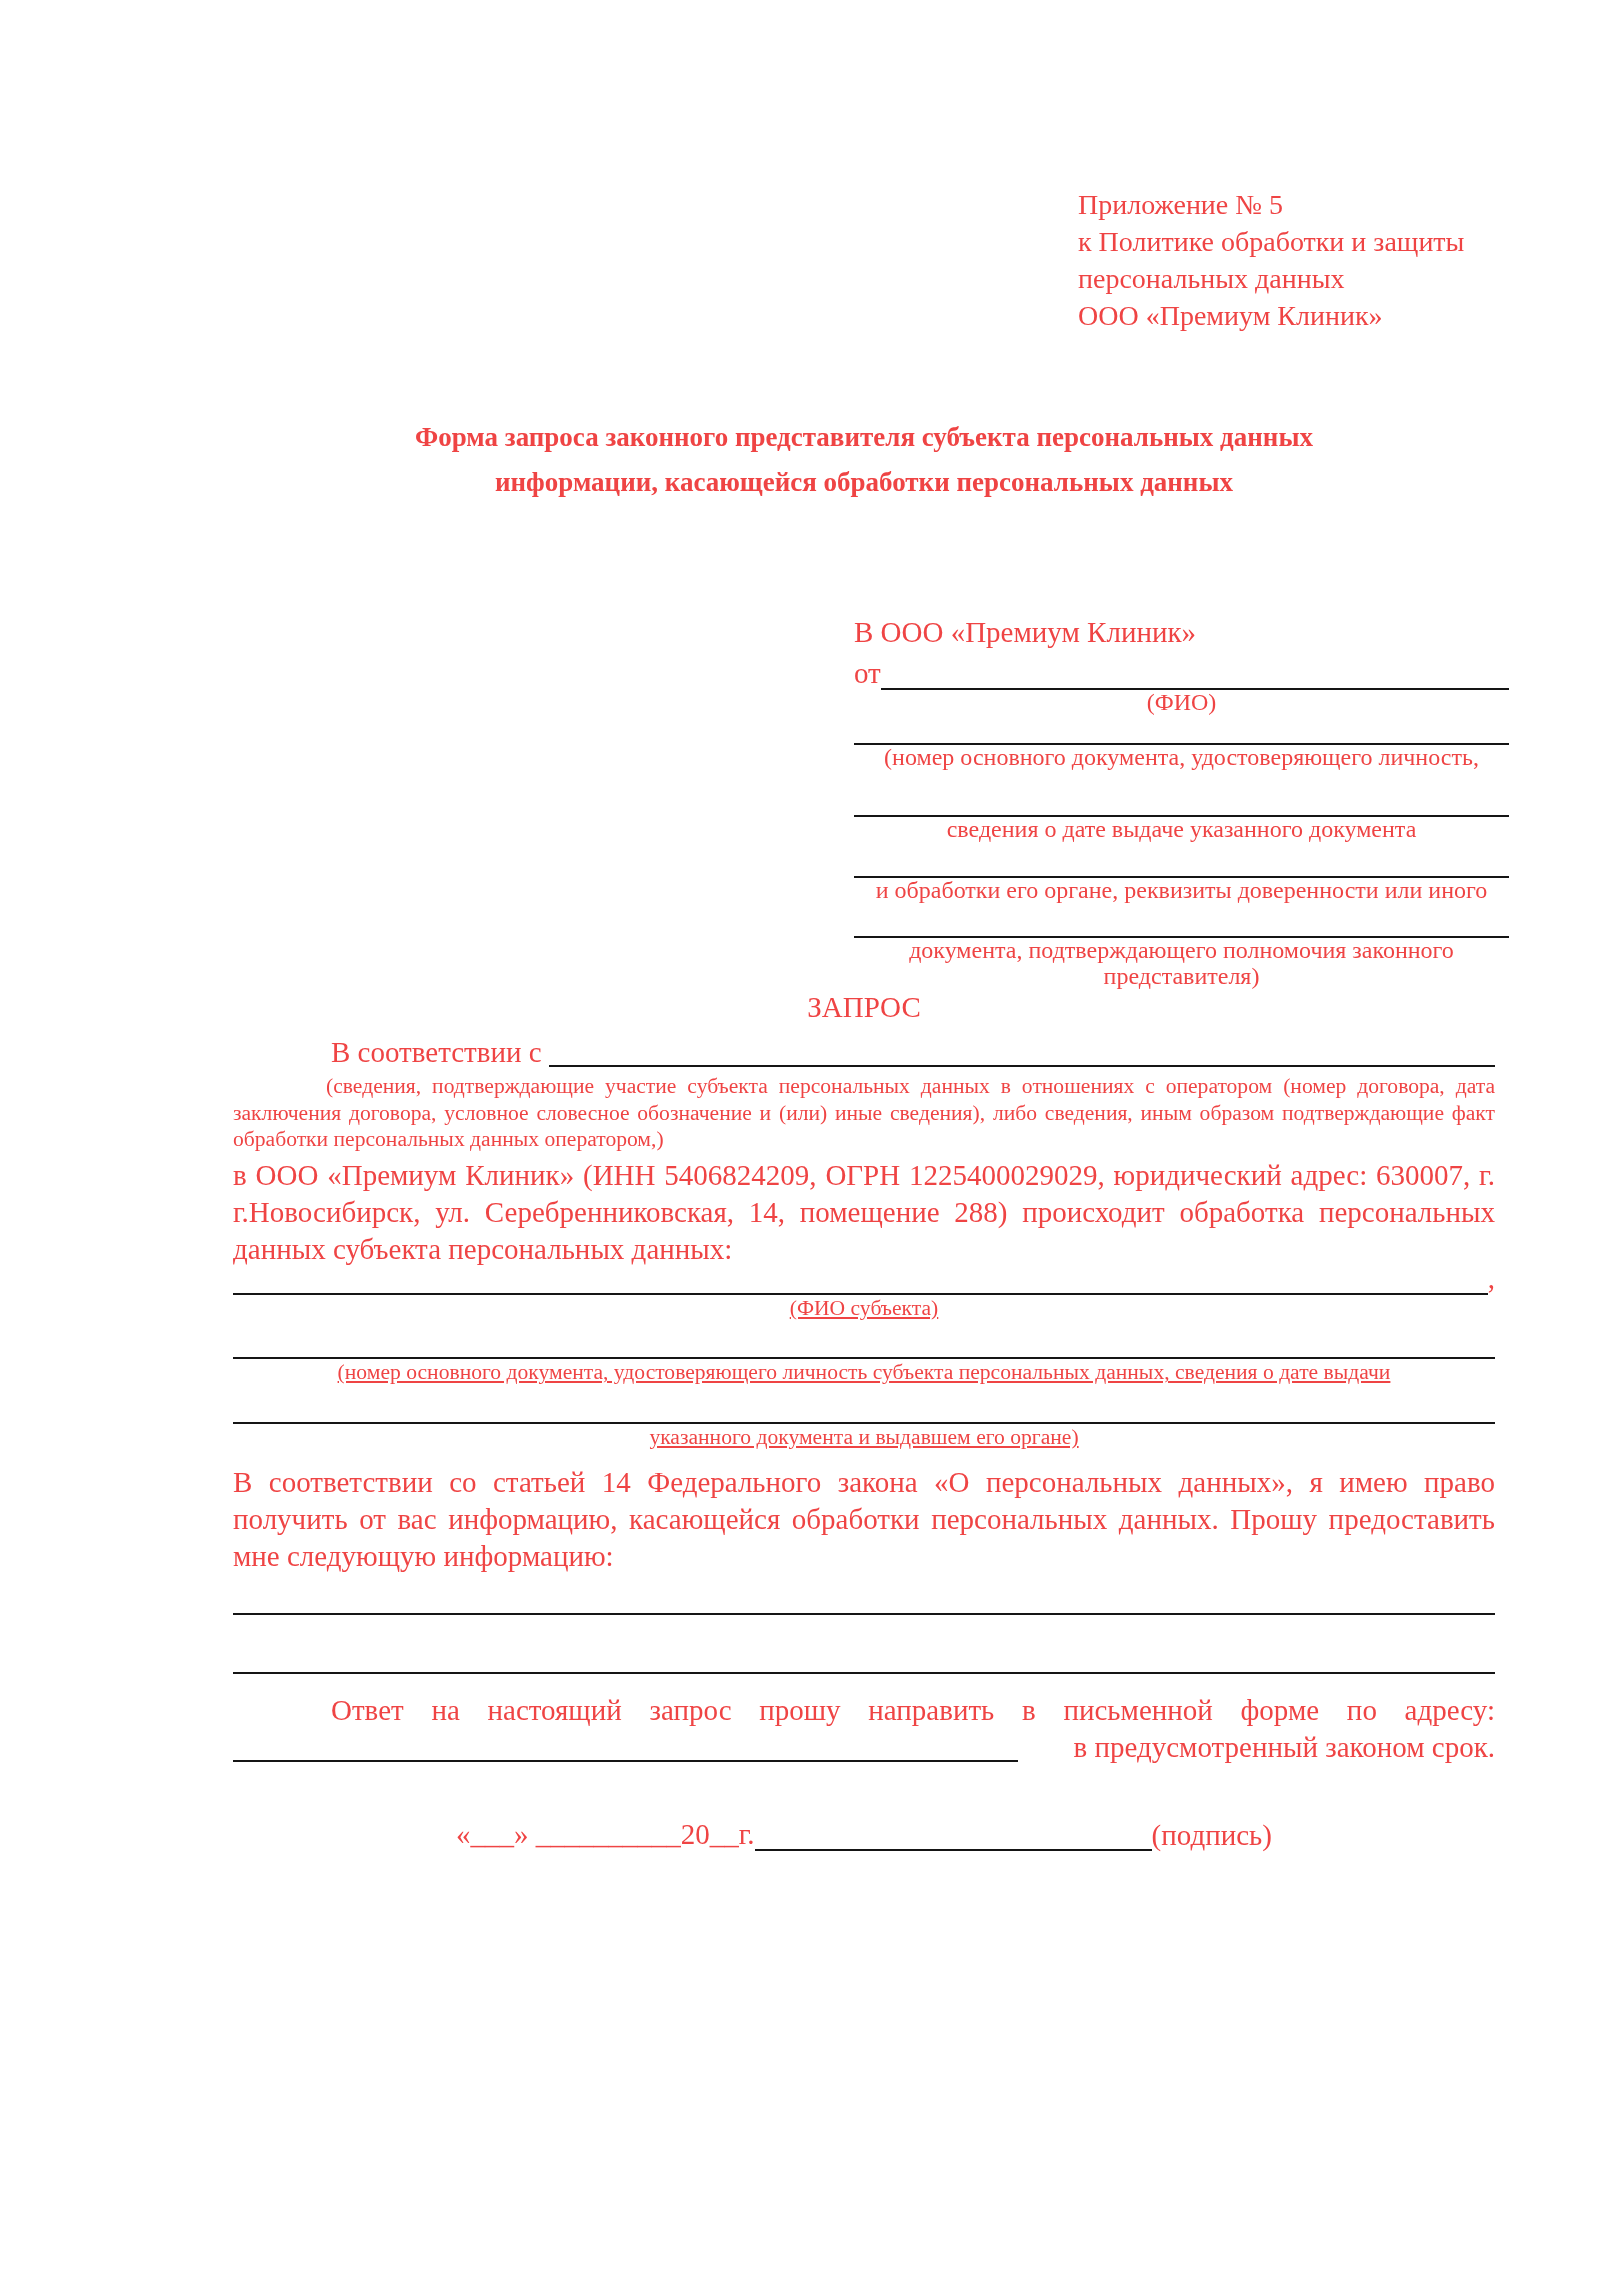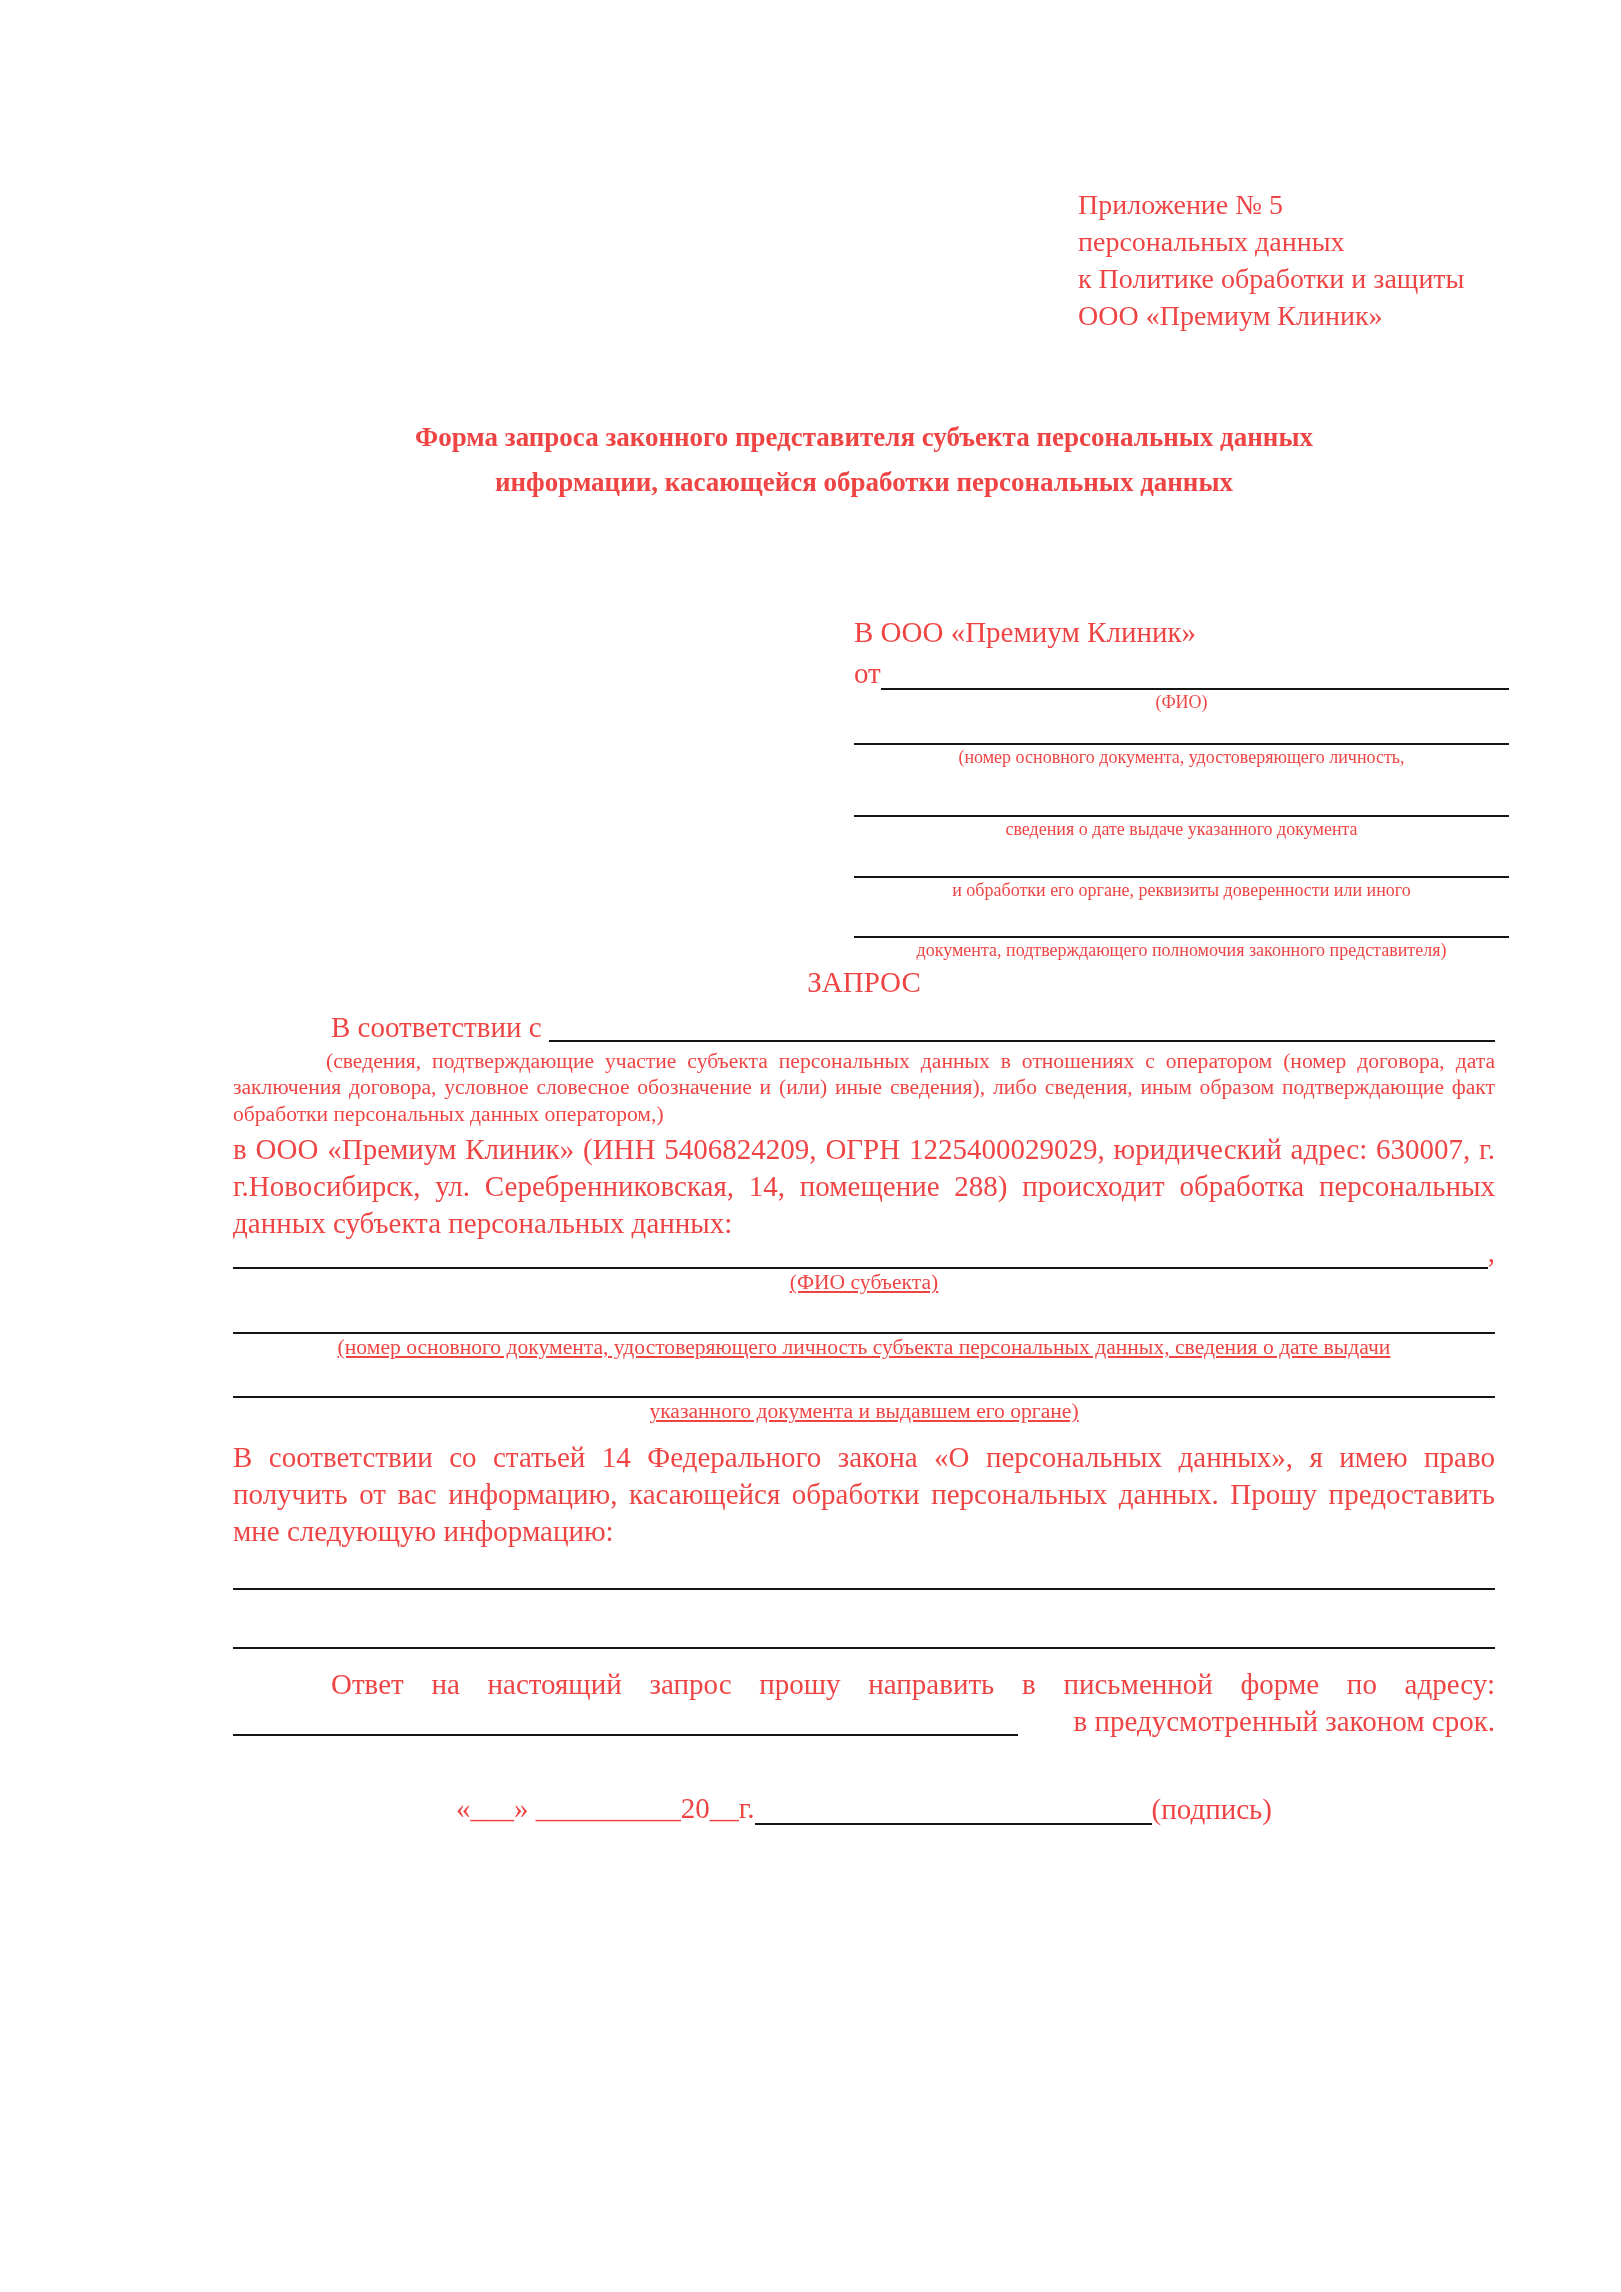--- a/index.html
+++ b/index.html
@@ -13,21 +13,21 @@
   .appendix{margin-left:845px;font-size:28px;line-height:37px;}
   
   .doc-title{margin-top:81px;text-align:center;font-weight:bold;font-size:27px;line-height:45px;}
   
   .addressee{margin-left:621px;width:655px;font-size:29px;}
   .addr-org{line-height:37px;}
   .from-row{display:flex;align-items:flex-end;height:39px;}
   .from-row .lbl{line-height:33px;}
   .fill{flex:1;border-bottom:2.9px solid #151515;}
   .fline{border-bottom:2.9px solid #151515;}
-  .addr-cap{font-size:18px;line-height:25.5px;text-align:center;}
+  .addr-cap{font-size:24px;line-height:25.5px;text-align:center;}
   
   .req-head{text-align:center;font-size:29px;line-height:37px;}
   .intro-row{margin-top:7.8px;display:flex;align-items:flex-end;height:33px;padding-left:98px;font-size:29px;}
   .intro-row .lbl{line-height:30px;white-space:pre;}
   .note{margin-top:5.9px;font-size:21.6px;line-height:26.5px;text-align:justify;text-indent:93px;}
   .para{font-size:29px;line-height:37px;text-align:justify;}
   .op-para{margin-top:3.9px;}
   .subj-row{display:flex;align-items:flex-end;height:27.4px;font-size:29px;}
   .cap-c{font-size:21.6px;line-height:26.5px;text-align:center;text-decoration:underline;}
   .f37{height:36px;}
@@ -44,22 +44,22 @@
   .sig .cap{line-height:31px;}
 </style>
 </head>
 <body>
 
 <div class="page">
   <div class="content">
 
     <div class="appendix">
       <div>Приложение № 5</div>
+      <div>к Политике обработки и защиты</div>
       <div>персональных данных</div>
-      <div>к Политике обработки и защиты</div>
       <div>ООО «Премиум Клиник»</div>
     </div>
 
     <div class="doc-title">
       <div>Форма запроса законного представителя субъекта персональных данных</div>
       <div>информации, касающейся обработки персональных данных</div>
     </div>
 
     <div class="addressee" style="margin-top:109px;">
       <div class="addr-org">В ООО «Премиум Клиник»</div>

